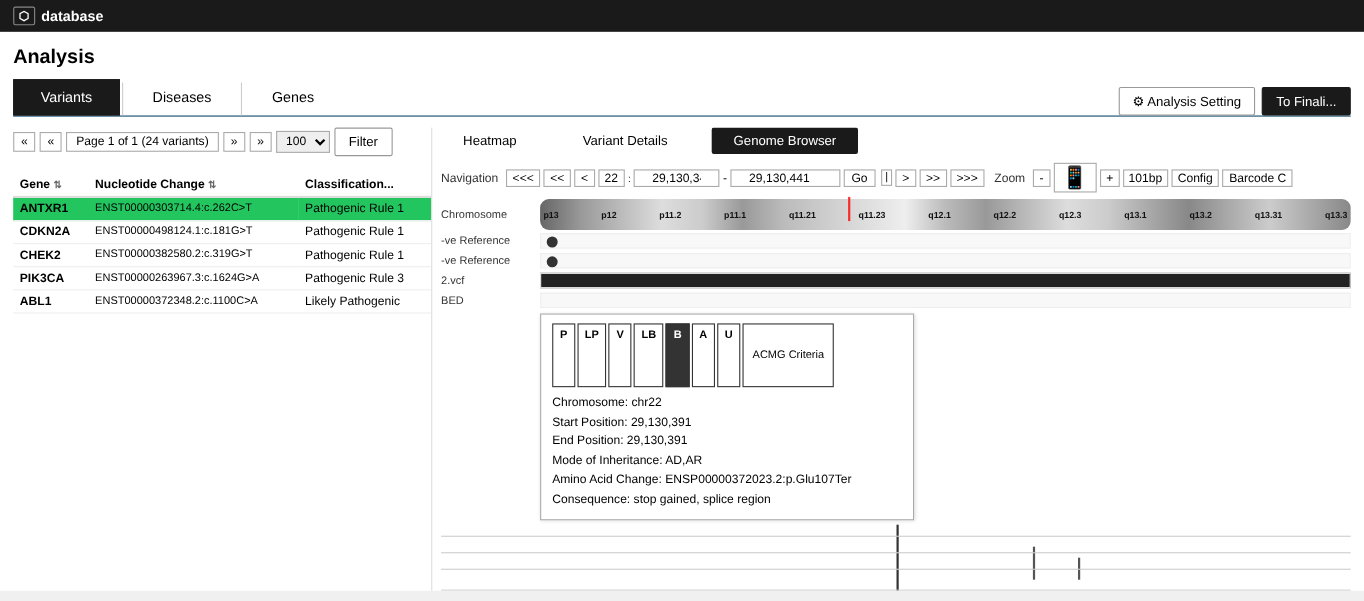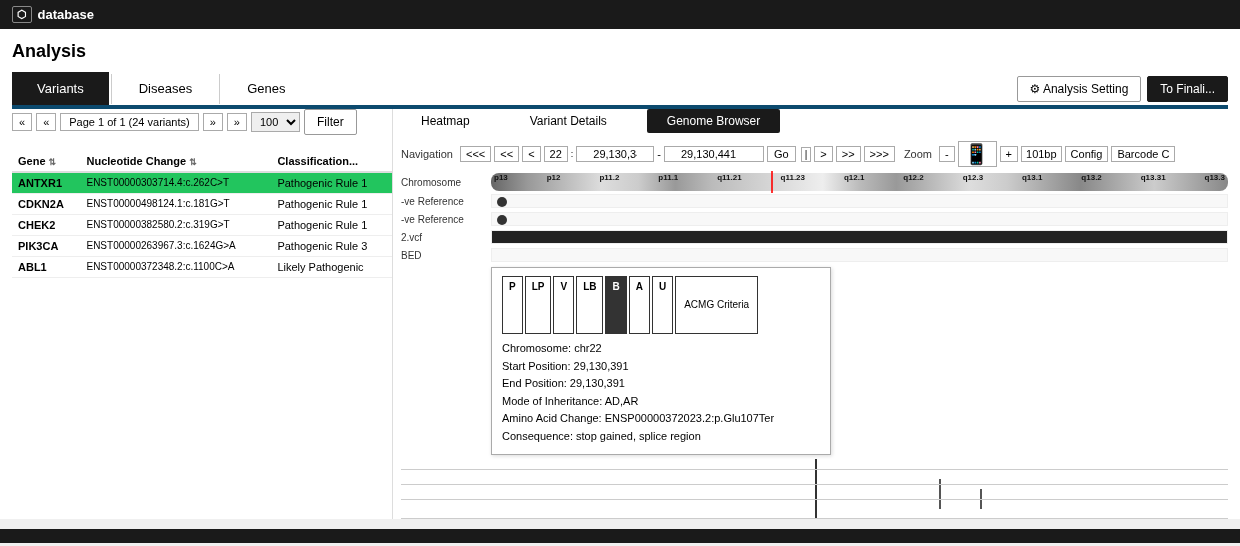--- a/index.html
+++ b/index.html
@@ -25,22 +25,23 @@
     .main-content { background: white; padding: 12px 12px 0 12px; }
 
     .page-title {
       font-size: 18px;
       font-weight: bold;
       margin-bottom: 10px;
     }
 
     .tabs-row {
       display: flex;
-      align-items: center;
-      border-bottom: 4px solid #0c4a6e;
+      align-items: flex-end;
+      border-bottom: 1px solid #0c4a6e;
+      margin-bottom: 10px;
       gap: 0;
     }
     .tab {
       padding: 8px 24px;
       cursor: pointer;
       font-size: 13px;
       border: 1px solid transparent;
       background: transparent;
       white-space: nowrap;
     }
@@ -377,21 +378,21 @@
         <button class="gb-btn">+</button>
         <span style="font-size:11px; border:1px solid #aaa; padding:1px 4px;">101bp</span>
         <button class="gb-btn">Config</button>
         <button class="gb-btn">Barcode C</button>
       </div>
 
       <div class="track-row">
         <span class="track-label">Chromosome</span>
         <div style="flex:1;">
 
-          <div style="height:18px; background: linear-gradient(to right, #666 0%, #999 5%, #bbb 10%, #ddd 15%, #ccc 20%, #999 25%, #bbb 30%, #ccc 35%, #ddd 40%, #eee 45%, #bbb 50%, #999 55%, #bbb 60%, #ddd 65%, #ccc 70%, #aaa 75%, #888 80%, #aaa 85%, #ccc 90%, #aaa 95%, #888 100%); border-radius:8px; position:relative; display:flex; ">
+          <div style="height:28px; background: linear-gradient(to right, #666 0%, #999 5%, #bbb 10%, #ddd 15%, #ccc 20%, #999 25%, #bbb 30%, #ccc 35%, #ddd 40%, #eee 45%, #bbb 50%, #999 55%, #bbb 60%, #ddd 65%, #ccc 70%, #aaa 75%, #888 80%, #aaa 85%, #ccc 90%, #aaa 95%, #888 100%); border-radius:8px; position:relative; display:flex; align-items:center;">
             <div style="display:flex; justify-content:space-between; width:100%; padding:0 3px; font-size:8px; color:#111; font-weight:bold;">
               <span>p13</span>
               <span>p12</span>
               <span>p11.2</span>
               <span>p11.1</span>
               <span>q11.21</span>
               <span>q11.23</span>
               <span>q12.1</span>
               <span>q12.2</span>
               <span>q12.3</span>

